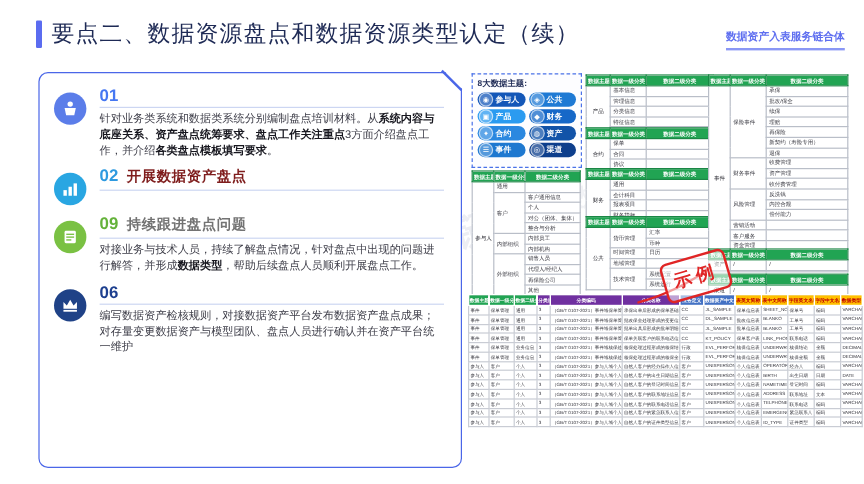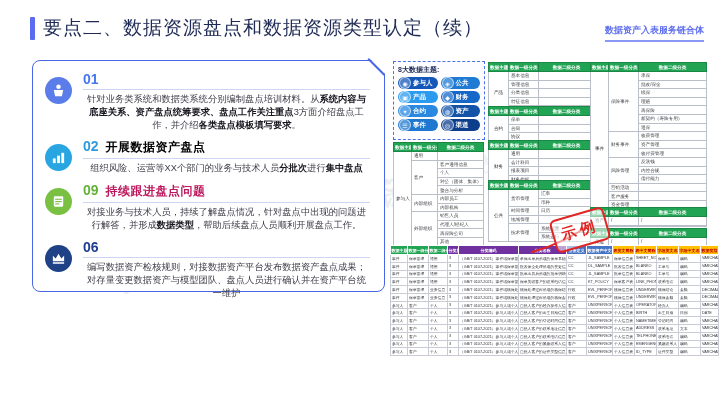--- a/index.html
+++ b/index.html
@@ -10,23 +10,23 @@
       transform:rotate(-18deg);pointer-events:none;z-index:0;}
   #wm1{left:110px;top:200px;font-size:34px;}
   #wm2{left:470px;top:120px;font-size:20px;color:rgba(125,138,170,0.10);}
   
   .hdr{position:absolute;left:30px;top:15px;display:flex;align-items:center;z-index:3;}
   .hdr-bar{width:5px;height:23px;background:#5b6cf0;border-radius:1px;margin-right:8px;}
   .hdr-title{font-size:19px;font-weight:normal;color:#1e2a55;letter-spacing:1px;}
   .brand{position:absolute;right:16px;top:24px;font-size:9px;font-weight:bold;color:#5f6ff0;
          border-bottom:2px solid #8a97f5;padding-bottom:3px;z-index:3;}
   
-  .panel{position:absolute;left:32px;top:60px;width:353px;height:232px;background:#fff;
+  .panel{position:absolute;left:32px;top:60px;width:353px;height:330px;background:#fff;
          border:1.6px solid #4a66e8;border-radius:8px;z-index:2;box-sizing:border-box;
-         padding:10px 14px 8px 12px;text-align:center;}
+         padding:10px 14px 8px 12px;}
   .cut{position:absolute;top:-2px;right:-2px;width:0;height:0;
        border-top:16px solid #fff;border-left:16px solid transparent;}
   .cut-line{position:absolute;top:5px;right:-4px;width:23px;height:1.6px;background:#4a66e8;
             transform:rotate(45deg);}
   .item{display:flex;margin-bottom:7px;position:relative;z-index:2;}
   .item-ico{flex:0 0 38px;padding-top:6px;}
   .ico-circle{width:27px;height:27px;border-radius:50%;display:flex;align-items:center;
               justify-content:center;}
   .ico-circle svg{width:15px;height:15px;}
   .item-main{flex:1;}
@@ -118,40 +118,39 @@
             <svg viewBox="0 0 16 16">
               <rect x="2" y="9" width="3" height="5" fill="#fff"></rect>
               <rect x="6.5" y="6" width="3" height="8" fill="#fff"></rect>
               <rect x="11" y="3" width="3" height="11" fill="#fff"></rect>
             </svg>
           </div>
         </div>
         <div class="item-main">
           <div class="item-head">
             <span class="item-num" style="color:#2e9ae0">02</span>
-            <span class="item-title" style="color:#000000">开展数据资产盘点</span>
+            <span class="item-title" style="color:#7f1d1d">开展数据资产盘点</span>
           </div>
-          <div class="item-body">组织风险、运营等XX个部门的业务与技术人员<b>分批次</b>进行<b>集中盘点</b></div>
         </div>
       </div>
       <div class="item">
         <div class="item-ico">
           <div class="ico-circle" style="background:#7ac143">
             <svg viewBox="0 0 16 16">
               <rect x="3" y="2.5" width="10" height="11" rx="1.2" fill="#fff"></rect>
               <rect x="4.5" y="5" width="7" height="1.2" fill="#7ac143"></rect>
               <rect x="4.5" y="7.5" width="7" height="1.2" fill="#7ac143"></rect>
               <rect x="4.5" y="10" width="4.5" height="1.2" fill="#7ac143"></rect>
             </svg>
           </div>
         </div>
         <div class="item-main">
           <div class="item-head">
             <span class="item-num" style="color:#64b23a">09</span>
-            <span class="item-title" style="color:#be185d">持续跟进盘点问题</span>
+            <span class="item-title" style="color:#737373">持续跟进盘点问题</span>
           </div>
           <div class="item-body">对接业务与技术人员，持续了解盘点情况，针对盘点中出现的问题进行解答，并形成<b>数据类型</b>，帮助后续盘点人员顺利开展盘点工作。</div>
         </div>
       </div>
       <div class="item">
         <div class="item-ico">
           <div class="ico-circle" style="background:#1f4287">
             <svg viewBox="0 0 16 16">
               <path d="M2 5l3 3 3-5 3 5 3-3v6H2z" fill="#fff"></path>
               <rect x="2" y="12" width="12" height="1.6" fill="#fff"></rect>

